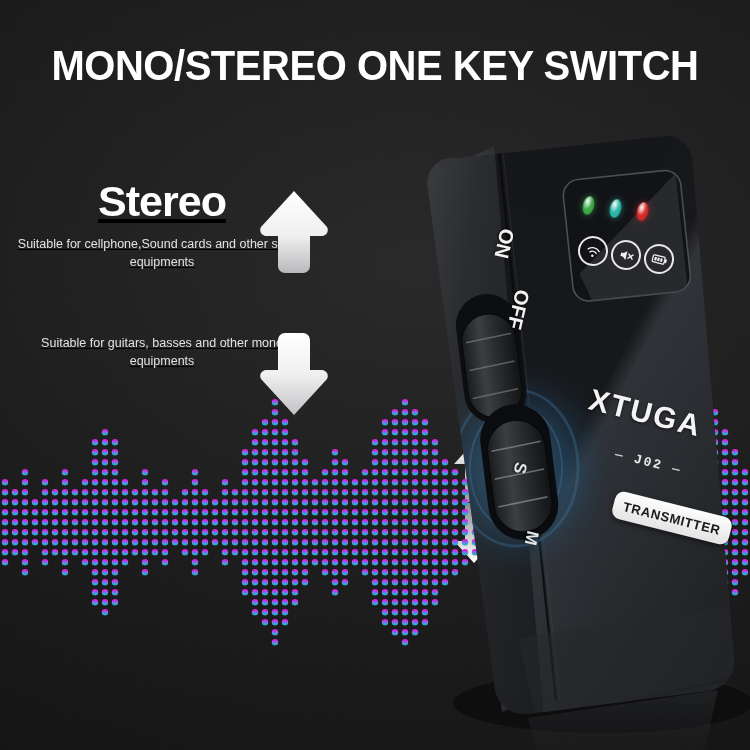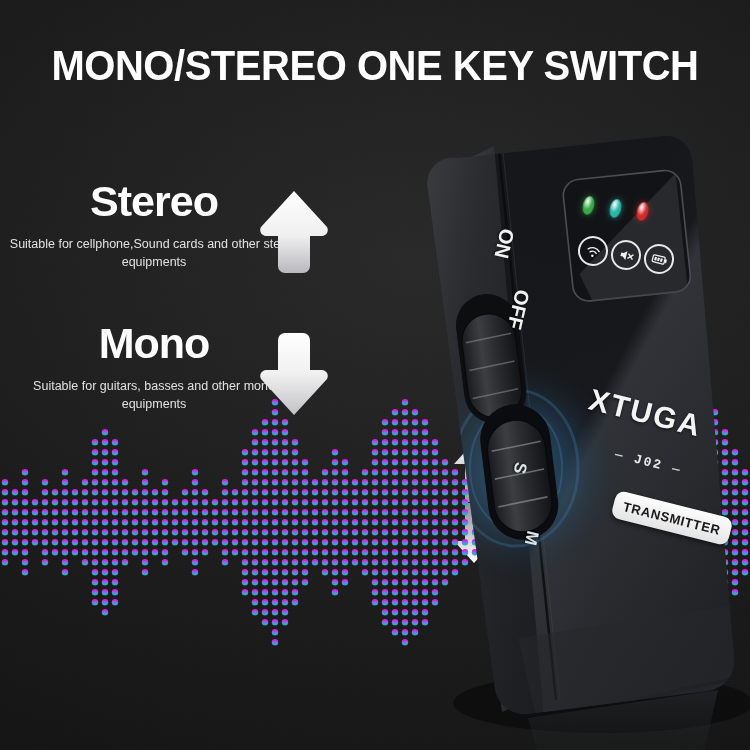--- a/index.html
+++ b/index.html
@@ -25,21 +25,21 @@
 
   
   #title{
     position:absolute; top:44px; left:0; width:750px; text-align:center;
     color:#fff; font-size:43px; line-height:1; font-weight:bold;
     letter-spacing:-0.5px; transform:scaleX(.93); transform-origin:50% 50%;
     white-space:nowrap; font-family:"Liberation Sans", sans-serif;
   }
 
   
-  .feature{ position:absolute; left:4px; width:300px; }
+  .feature{ position:absolute; left:12px; width:300px;text-decoration:underline; }
   .feature .head{
     color:#fff; font-size:43px; font-weight:bold; line-height:1;
     text-align:center; letter-spacing:-1px;
   }
   .feature .sub{
     margin-top:12px; color:#e2e2e2; font-size:12.5px; line-height:1.45;
     text-align:center; font-weight:normal;
   }
   #feature-stereo{ top:180px; }
   #feature-mono{ top:322px; }
@@ -137,21 +137,20 @@
         <stop offset="0" stop-color="#ffffff"></stop>
         <stop offset="0.55" stop-color="#efefef"></stop>
         <stop offset="1" stop-color="#b9b9bd"></stop>
       </linearGradient>
     </defs>
     <path d="M36 3 L69 39 a6 6 0 0 1 -5 9 L52 48 L52 78 a7 7 0 0 1 -7 7 L27 85 a7 7 0 0 1 -7 -7 L20 48 L8 48 a6 6 0 0 1 -5 -9 Z" fill="url(#gArrUp)"></path>
   </svg>
 </div>
 
 <div class="feature" id="feature-mono">
-  <div class="head">Mono</div>
   <div class="sub">Suitable for guitars, basses and other mono equipments</div>
 </div>
 
 <div class="arrow" id="arrow-down">
   <svg viewBox="0 0 72 88">
     <defs>
       <linearGradient id="gArrDn" x1="0" y1="0" x2="0" y2="1">
         <stop offset="0" stop-color="#ffffff"></stop>
         <stop offset="0.5" stop-color="#f0f0f0"></stop>
         <stop offset="1" stop-color="#c2c2c6"></stop>

